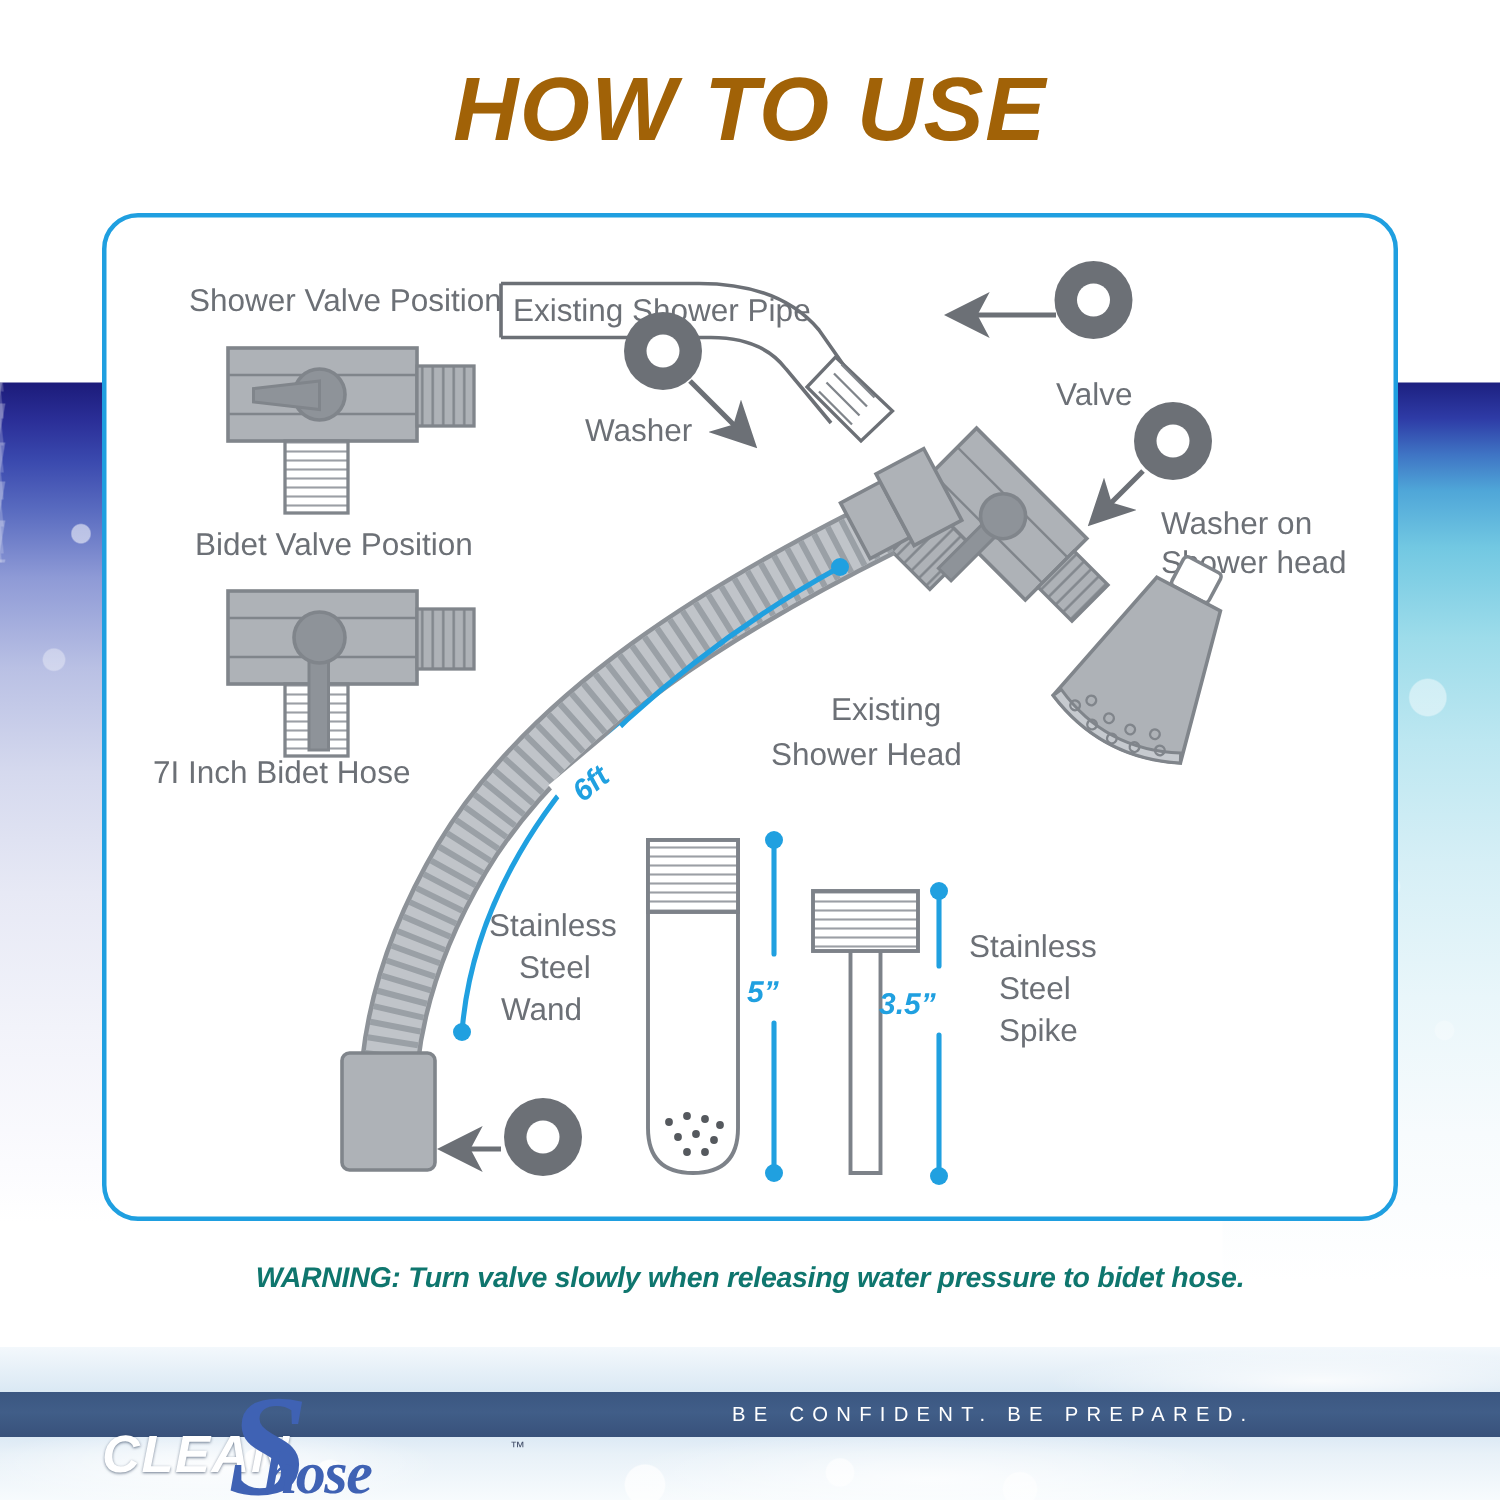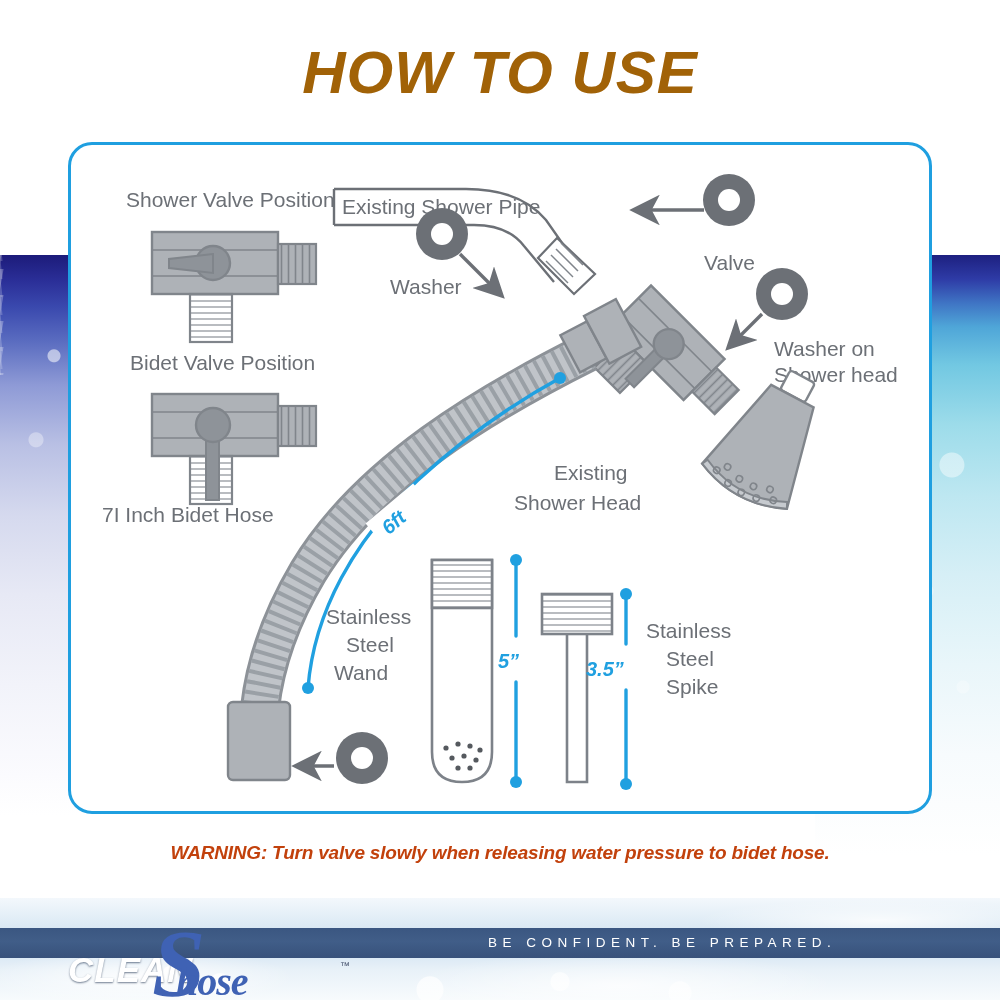--- a/index.html
+++ b/index.html
@@ -65,21 +65,21 @@
     position:absolute;left:68px;top:142px;width:864px;height:672px;
     background:#ffffff;border:3px solid #1f9fe0;border-radius:24px;box-sizing:border-box;
   }
 
   
   .diagram{position:absolute;left:68px;top:142px;width:864px;height:672px;}
 
   
   .warning{
     position:absolute;left:0;top:842px;width:1000px;text-align:center;
-    font-size:19px;font-weight:bold;font-style:italic;color:#c2410c;
+    font-size:19px;font-weight:bold;font-style:italic;color:#0f766e;
     font-family:"Liberation Sans", sans-serif;letter-spacing:-0.2px;
   }
 
   
   .footer{position:absolute;left:0;top:898px;width:1000px;height:102px;overflow:hidden;}
   .footer-water{
     position:absolute;inset:0;
     background:
       radial-gradient(ellipse 220px 40px at 14% 78%, rgba(255,255,255,.85) 0%, rgba(255,255,255,0) 70%),
       radial-gradient(ellipse 300px 46px at 62% 86%, rgba(255,255,255,.75) 0%, rgba(255,255,255,0) 72%),

